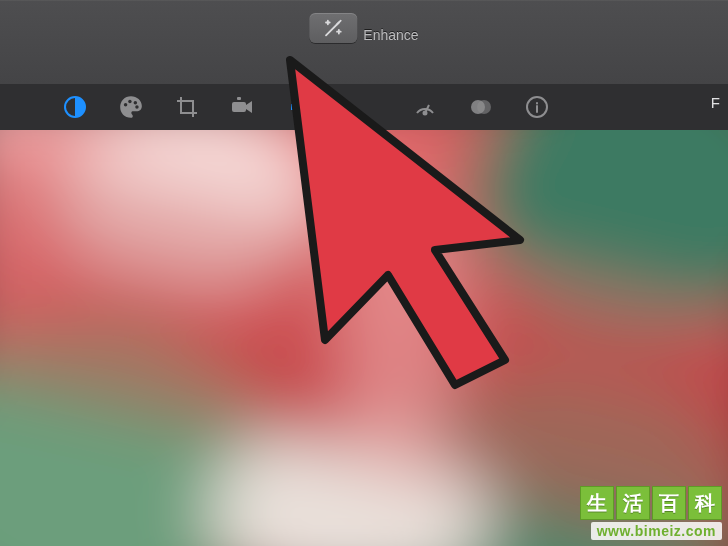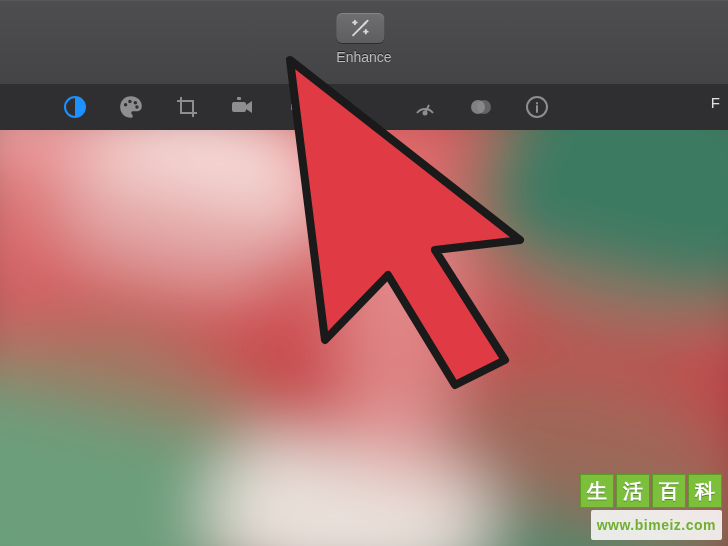--- a/index.html
+++ b/index.html
@@ -31,22 +31,22 @@
     position: absolute;
     top: 13px;
     left: 50%;
     transform: translateX(-50%);
     display: flex;
     gap: 8px;
     flex-direction: row;
   }
   .tb-group {
     display: flex;
-    flex-direction: column;
-    align-items: flex-start;
+    flex-direction: row;
+    align-items: flex-end;
     gap: 6px;
   }
   .tb-button {
     width: 48px;
     height: 30px;
     border-radius: 6px;
     background: linear-gradient(#6f6f71, #5e5e60);
     box-shadow: inset 0 1px 0 rgba(255,255,255,0.15), 0 1px 0 rgba(0,0,0,0.4);
     display: flex;
     align-items: center;
@@ -137,21 +137,21 @@
     display: flex;
     align-items: center;
     justify-content: center;
     border: 1px solid #5e9a26;
     text-shadow: 0 1px 0 rgba(0,0,0,0.3);
   }
   .wm-url {
     font-size: 14px;
     color: #6fb030;
     background: rgba(255,255,255,0.85);
-    padding: 7px 6px;
+    padding: 1px 6px;
     border-radius: 2px;
     font-weight: bold;
     letter-spacing: 0.5px;
   }
 </style>
 </head>
 <body>
 
 <div class="window">
 

